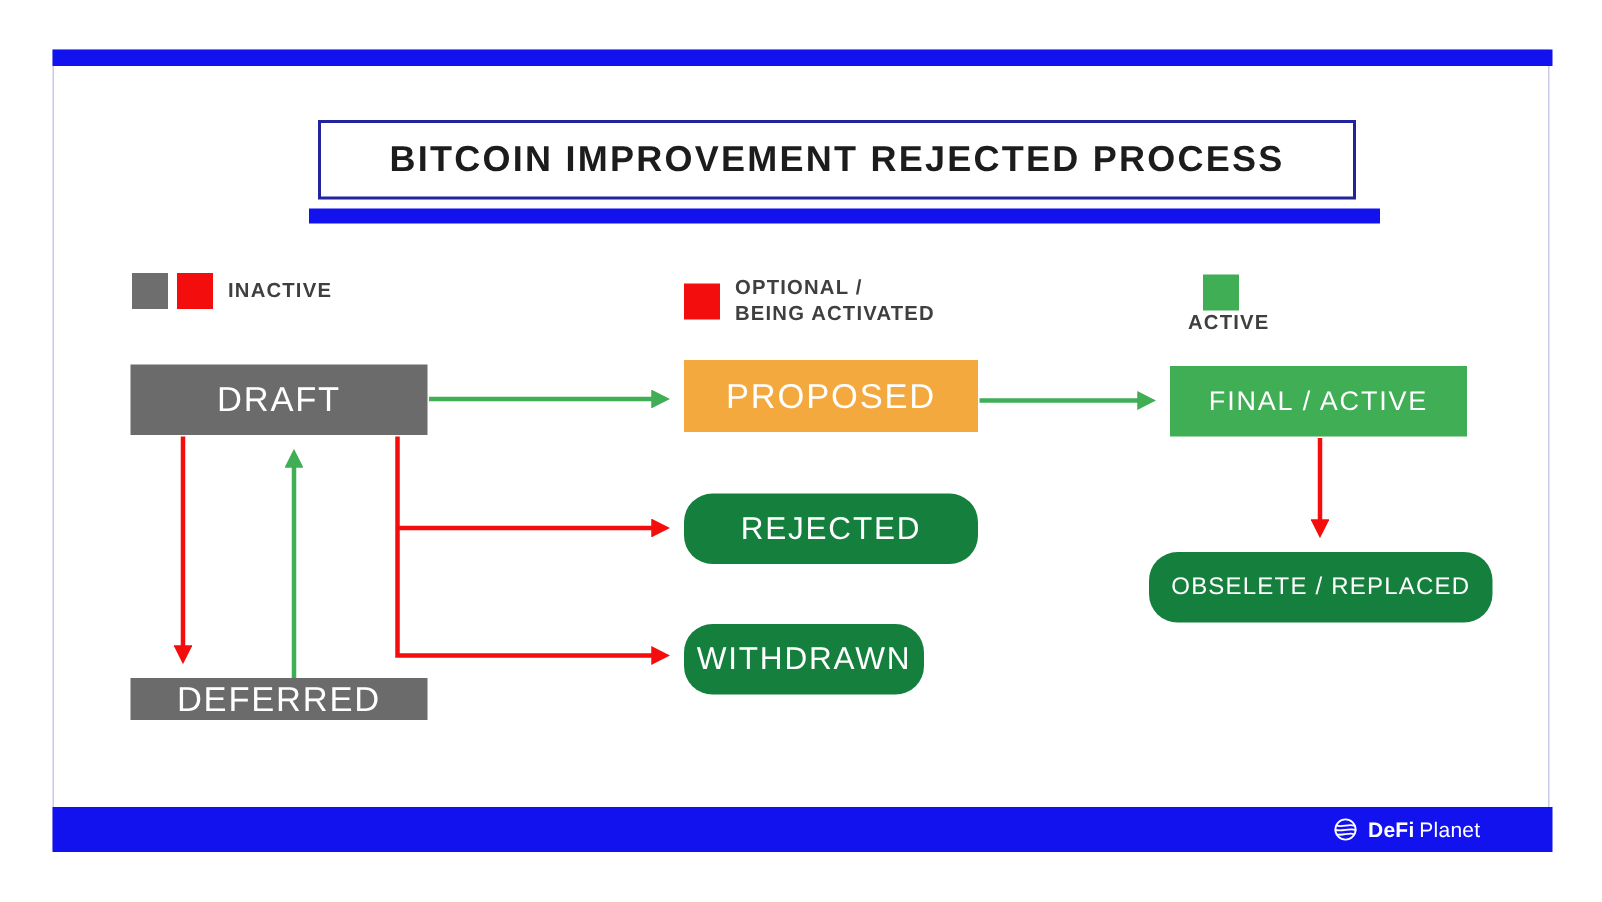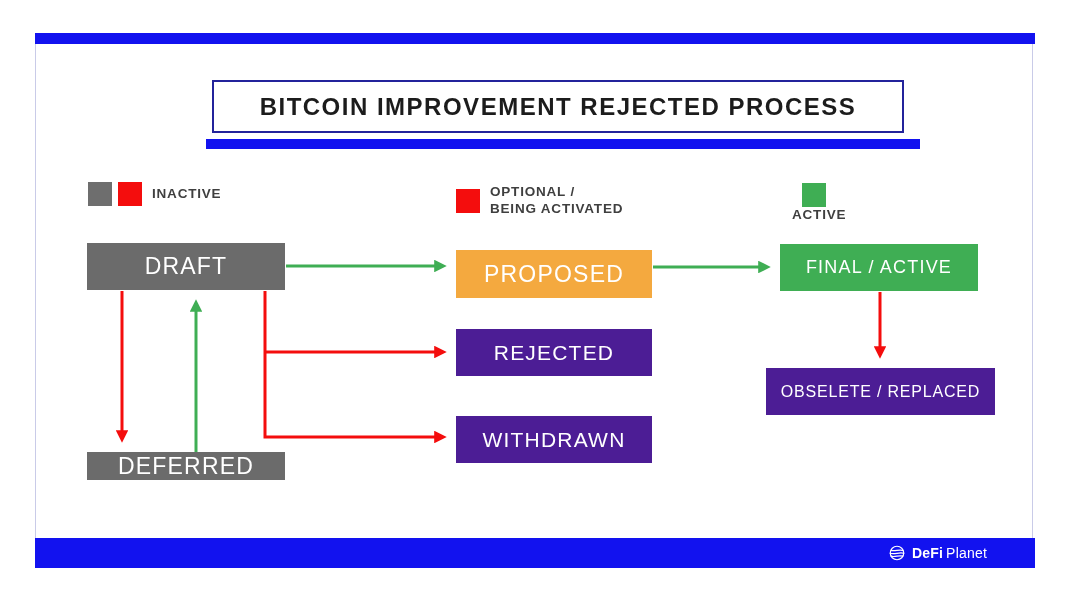--- a/index.html
+++ b/index.html
@@ -40,27 +40,27 @@
   .legend-optional{left:456px;top:184px;}
   .legend-active{left:782px;top:183px;flex-direction:column;}
 
   .node{
     position:absolute;display:flex;align-items:center;justify-content:center;
     color:#ffffff;font-weight:normal;letter-spacing:1.2px;box-sizing:border-box;text-align:center;
   }
   .node.gray{background:#6b6b6b;}
   .node.orange{background:#f4a93f;}
   .node.green{background:#3fae54;}
-  .node.red{background:#4c1d95;}
+  .node.red{background:#15803d;border-radius:19px;}
 
   .node-draft{left:87px;top:243px;width:198px;height:47px;font-size:23px;}
-  .node-proposed{left:456px;top:250px;width:196px;height:48px;font-size:23px;}
+  .node-proposed{left:456px;top:240px;width:196px;height:48px;font-size:23px;}
   .node-final{left:780px;top:244px;width:198px;height:47px;font-size:18px;}
   .node-rejected{left:456px;top:329px;width:196px;height:47px;font-size:21px;}
-  .node-withdrawn{left:456px;top:416px;width:196px;height:47px;font-size:21px;}
+  .node-withdrawn{left:456px;top:416px;width:160px;height:47px;font-size:21px;}
   .node-deferred{left:87px;top:452px;width:198px;height:28px;font-size:23px;}
   .node-obselete{left:766px;top:368px;width:229px;height:47px;font-size:16px;letter-spacing:0.8px;}
 
   .arrows{position:absolute;left:0;top:0;width:1068px;height:601px;pointer-events:none;}
 
   .brand{display:flex;align-items:center;color:#ffffff;}
   .brand .globe{width:18px;height:18px;margin-right:6px;}
   .brand .b1{font-size:14px;font-weight:bold;letter-spacing:0.2px;}
   .brand .b2{font-size:14px;font-weight:normal;margin-left:3px;letter-spacing:0.2px;}
 </style>

